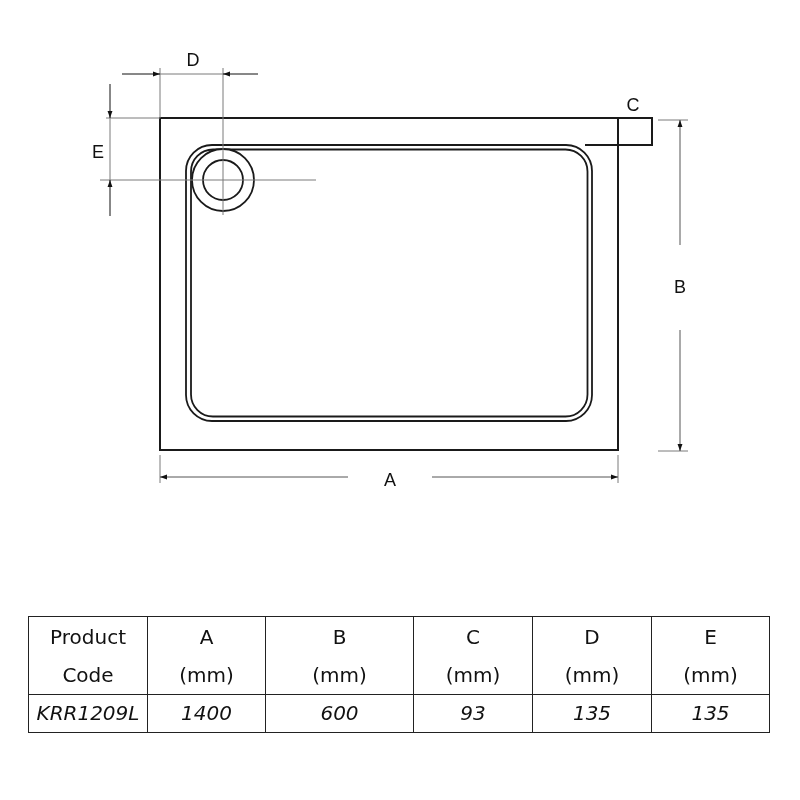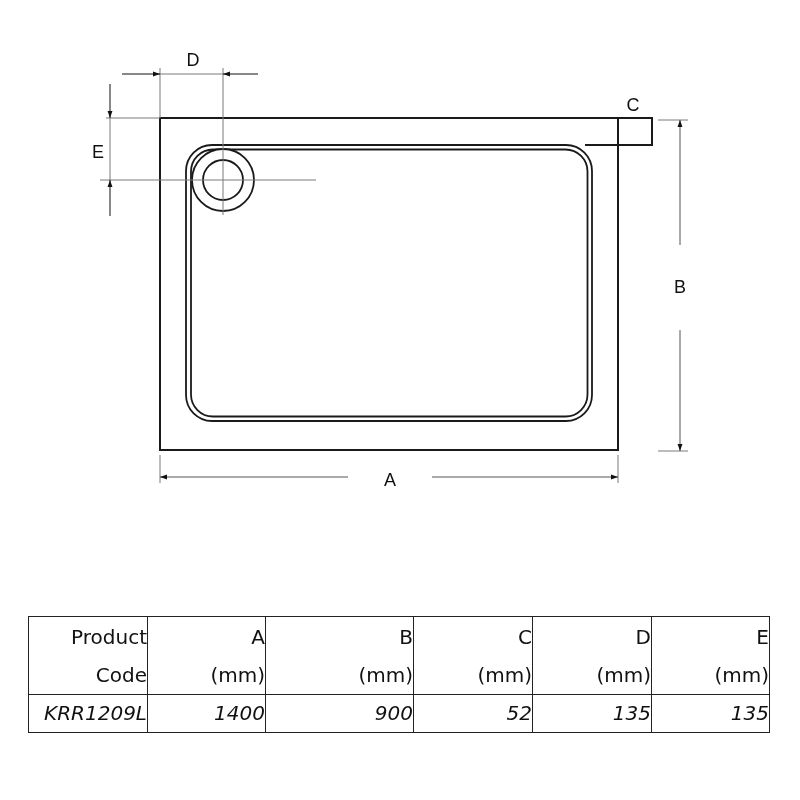--- a/index.html
+++ b/index.html
@@ -7,21 +7,21 @@
   #drawing { position:absolute; left:0; top:0; }
   .dim-label { font-family:"Liberation Sans", sans-serif; font-size:18px; fill:#111; }
   table.spec {
     position:absolute; left:28px; top:616px;
     border-collapse:collapse;
     font-family:"DejaVu Sans", sans-serif;
     font-size:20px; color:#111;
   }
   table.spec td, table.spec th {
     border:1.5px solid #222;
-    text-align:right; padding:0;
+    text-align:center; padding:0;
     font-weight:normal;
   }
   table.spec th { height:77px; line-height:38px; vertical-align:middle; }
   table.spec td { height:37px; line-height:37px;font-style:italic; }
   .c0 { width:118px; } .c1 { width:117px; } .c2 { width:147px; }
   .c3 { width:118px; } .c4 { width:118px; } .c5 { width:117px; }
   .hdr-line { display:block; }
 </style>
 </head>
 <body>
@@ -113,19 +113,19 @@
       <th class="c5">
         <span class="hdr-line">E</span>
         <span class="hdr-line">(mm)</span>
       </th>
     </tr>
   </thead>
   <tbody>
     <tr>
       <td>KRR1209L</td>
       <td>1400</td>
-      <td>900</td>
-      <td>52</td>
+      <td>600</td>
+      <td>93</td>
       <td>135</td>
       <td>135</td>
     </tr>
   </tbody>
 </table>
 
 </body></html>

